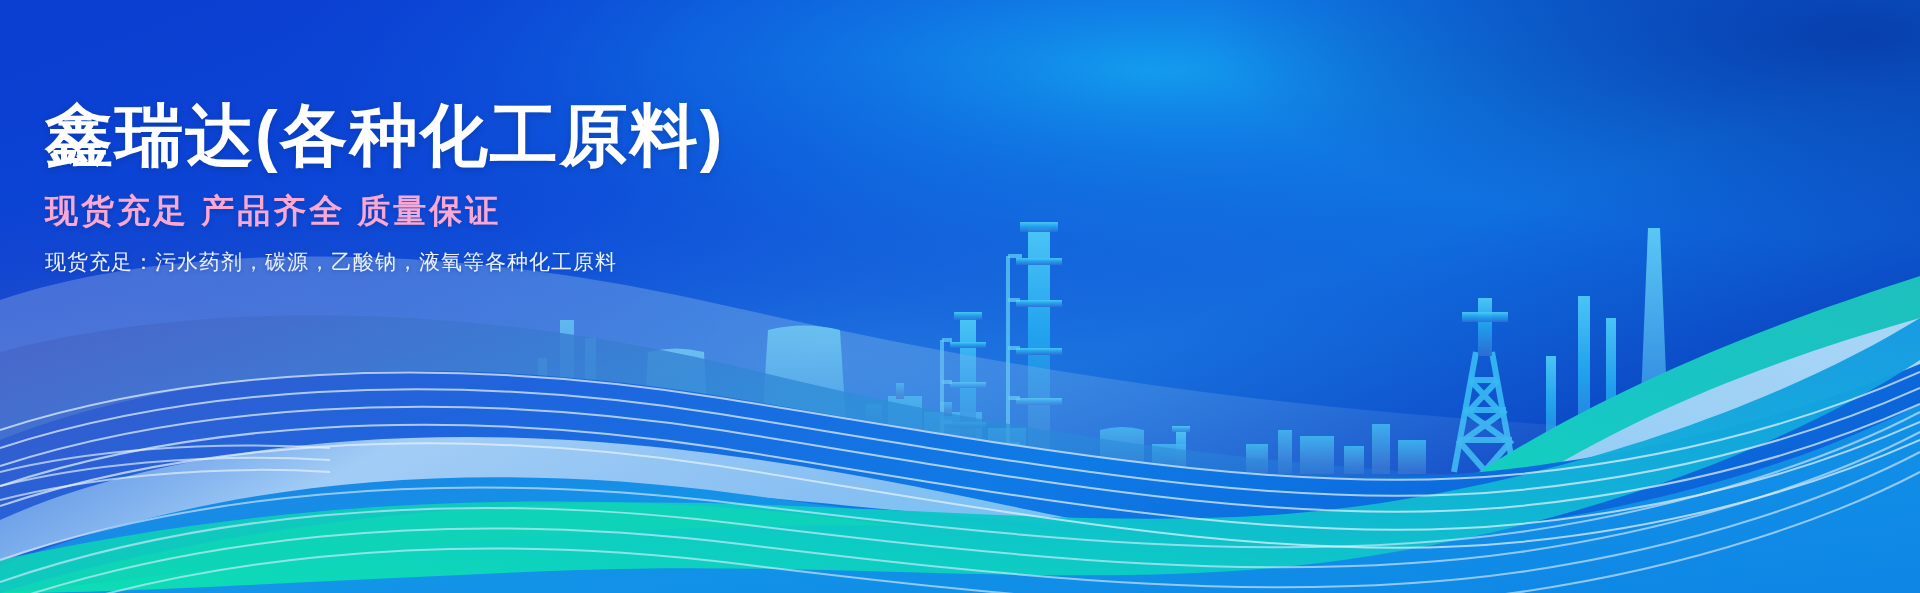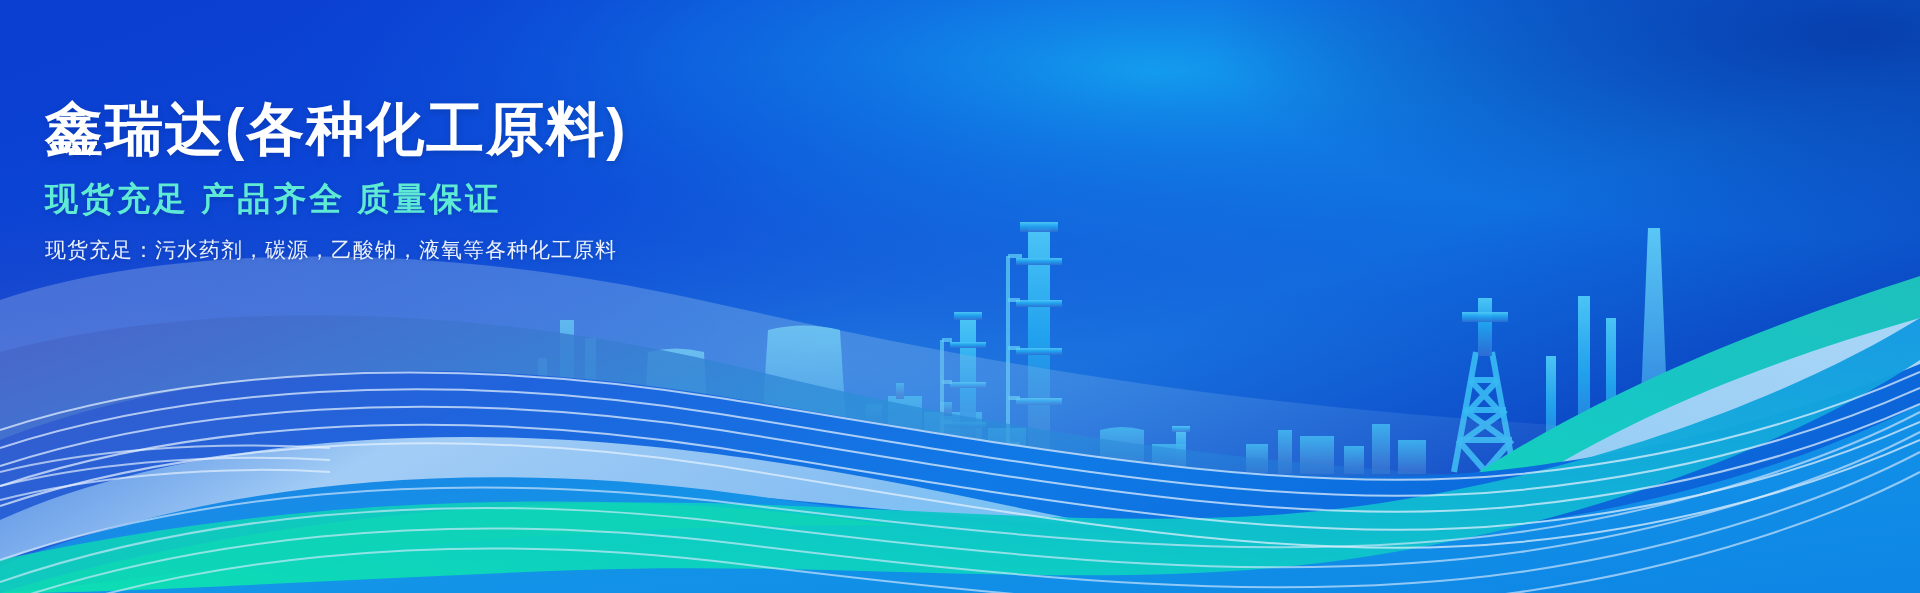--- a/index.html
+++ b/index.html
@@ -19,34 +19,34 @@
   
   .copy{
     position:absolute;
     left:45px;
     top:95px;
     z-index:40;
     width:900px;
     user-select:none;
   }
   .title{
-    font-size:58px;
+    font-size:68px;
     line-height:1.18;
     font-weight:bold;
     color:#ffffff;
     letter-spacing:2px;
     margin:0 0 16px 0;
     white-space:nowrap;
     text-shadow:0 2px 6px rgba(2,30,90,.25);
   }
   .subtitle{
     font-size:33px;
     line-height:1.2;
     font-weight:bold;
-    color:#5eead4;
+    color:#f9a8d4;
     letter-spacing:3px;
     margin:0 0 18px 0;
     white-space:nowrap;
     text-shadow:0 2px 5px rgba(2,30,90,.22);
   }
   .desc{
     font-size:21px;
     line-height:1.2;
     font-weight:normal;
     color:#eaf2ff;

